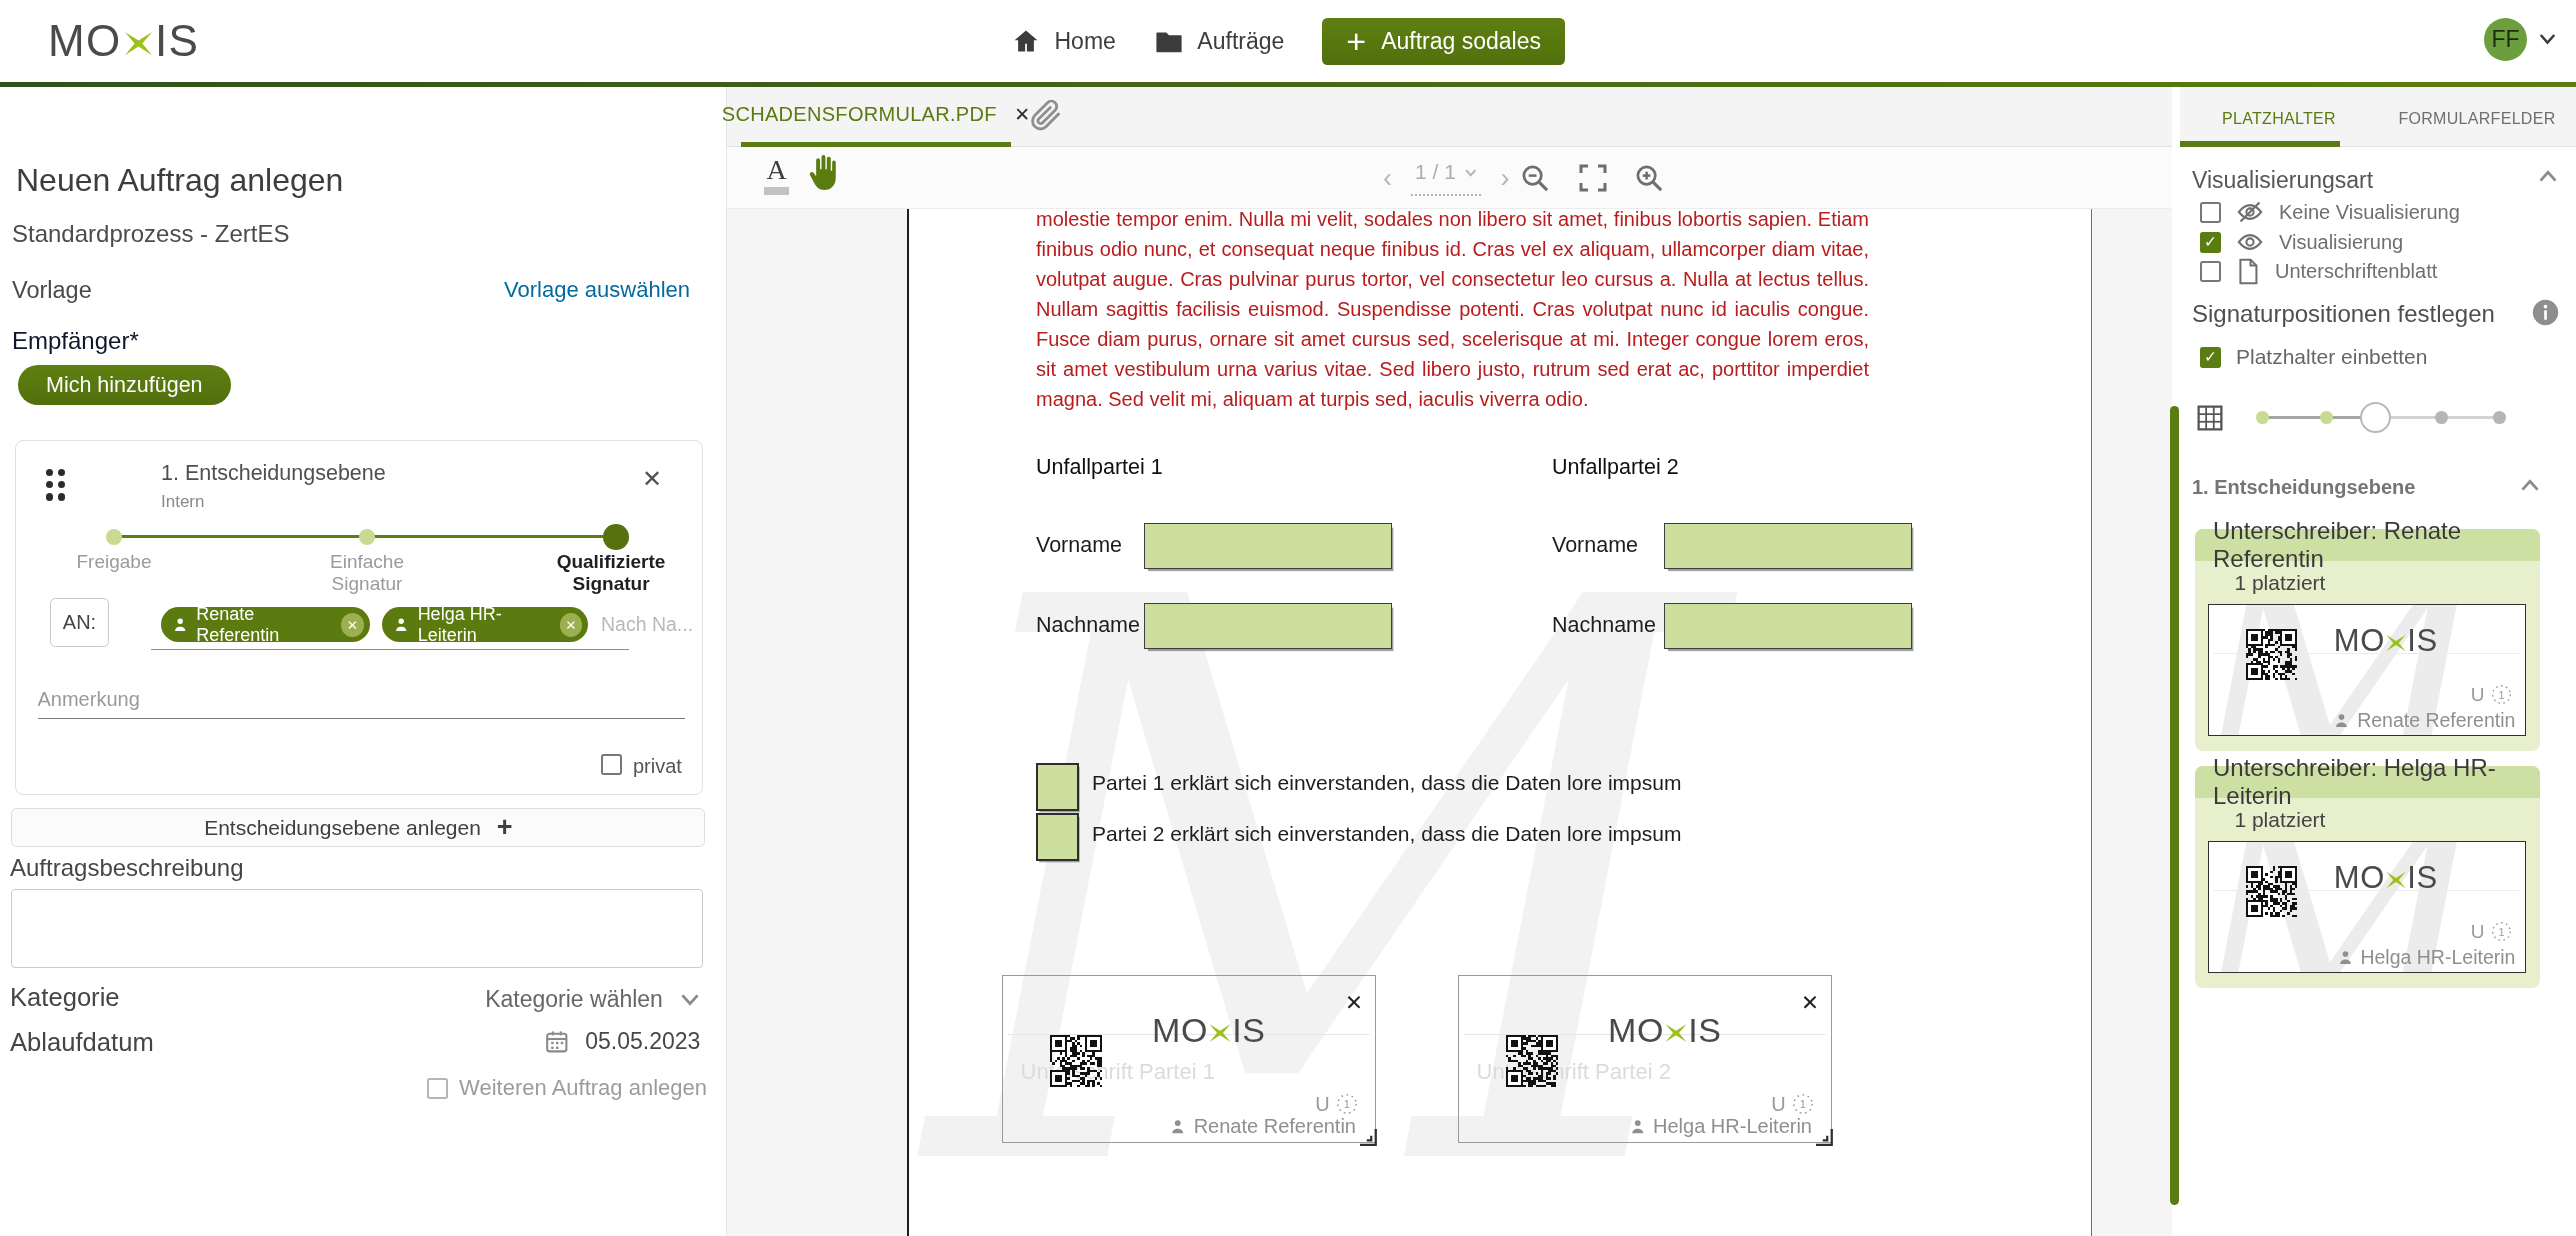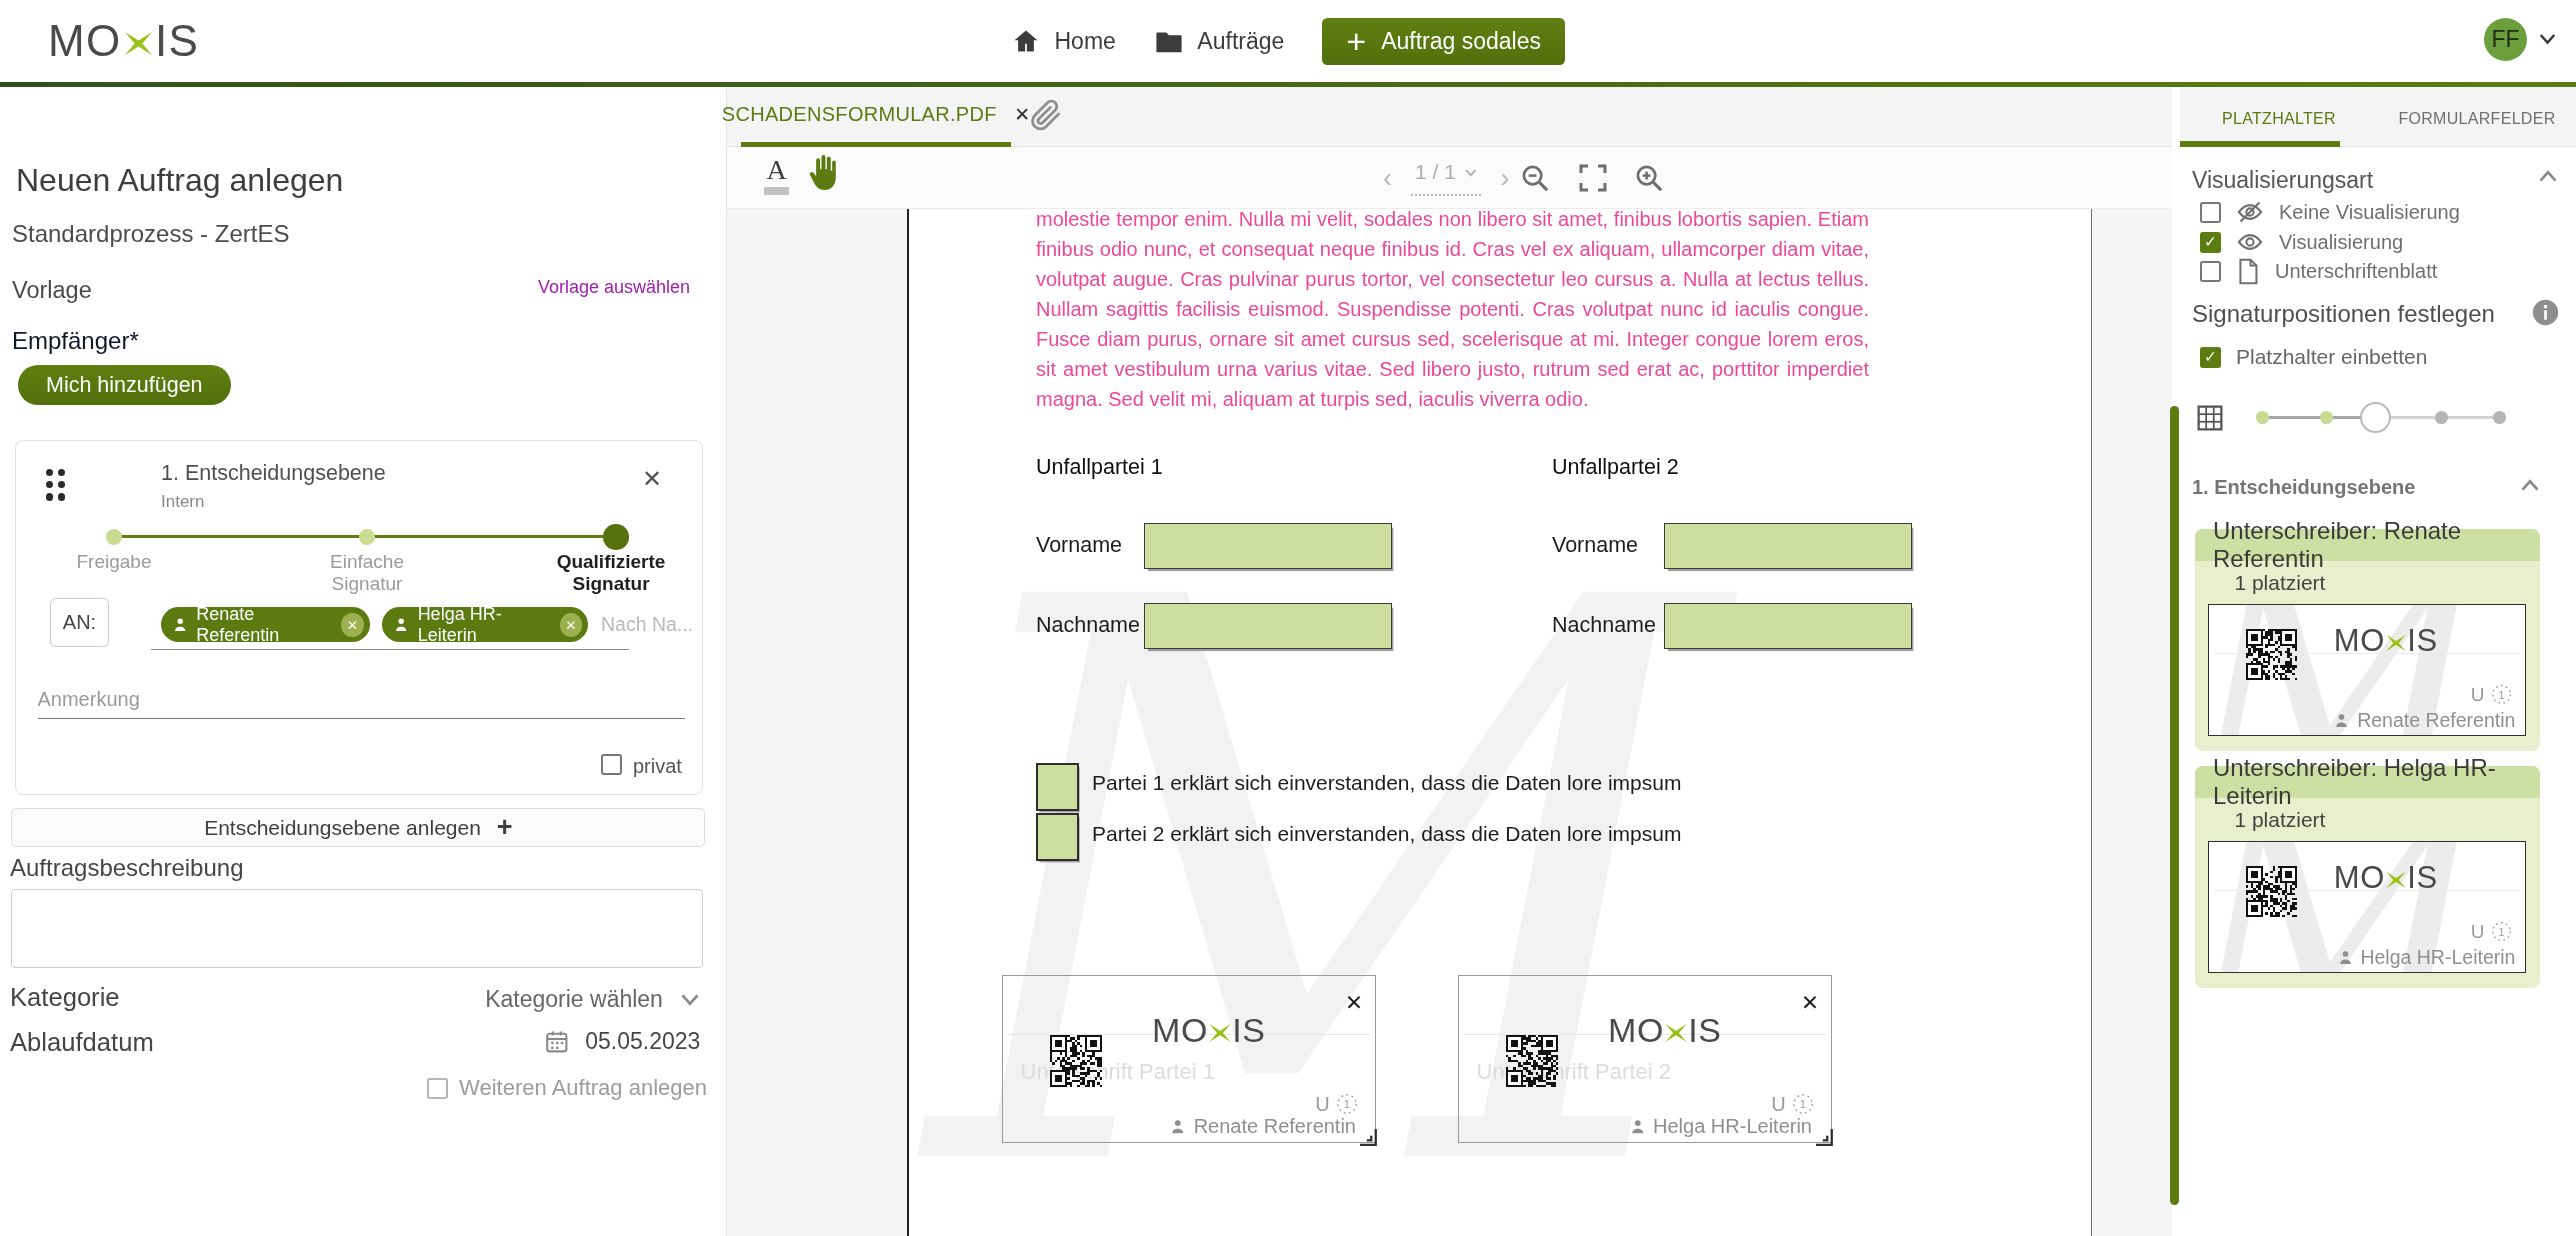--- a/index.html
+++ b/index.html
@@ -26,21 +26,21 @@
             background:#6b9e3c; color:#1f2a10; font-size:23px; display:flex;
             align-items:center; justify-content:center; cursor:pointer; }
   .avchev { position:absolute; left:2538px; top:32px; cursor:pointer; }
 
   
   .left { position:absolute; left:0; top:87px; width:727px; height:1150px;
           background:#fff; border-right:0.7px solid #e6e6e6; }
   .lp-title { position:absolute; left:16px; top:75px; font-size:32px; color:#3d3d3d; font-weight:400; }
   .lp-sub { position:absolute; left:12px; top:133px; font-size:24px; color:#4c4c4c; }
   .lp-vorlage { position:absolute; left:12px; top:190px; font-size:23.5px; color:#4a4a4a; }
-  .lp-vlink { position:absolute; right:36px; top:190px; font-size:18px; color:#a21caf; cursor:pointer;margin-left:35px; }
+  .lp-vlink { position:absolute; right:36px; top:190px; font-size:22px; color:#0369a1; cursor:pointer;margin-left:35px; }
   .lp-empf { position:absolute; left:12px; top:240px; font-size:24px; color:#0f172a; }
   .addme { position:absolute; left:18px; top:278px; height:40px; padding:0 28px; border-radius:23px;
            background:linear-gradient(180deg,#5f7f12,#51700c); color:#fff; font-size:21.5px;
            display:flex; align-items:center; cursor:pointer; }
 
   .card { position:absolute; left:15px; top:353px; width:688px; height:355px;
           background:#fff; border:1.3px solid #e0e0e0; border-radius:8px; }
   .dh { position:absolute; left:30px; top:28px; display:grid; grid-template-columns:repeat(2,7.4px);
         grid-auto-rows:7.4px; gap:4.7px; cursor:grab; }
   .dh span { background:#2b2b2b; border-radius:50%; }
@@ -126,21 +126,21 @@
   .zoomgrp { position:absolute; left:793px; top:0; height:62px; display:flex; align-items:center; gap:25.6px; }
   .zico { cursor:pointer; }
 
   .viewer { position:absolute; left:727px; top:209px; width:1445px; height:1028px;
             background:#f5f5f5; overflow:hidden; }
   .page { position:absolute; left:180px; top:0; width:1185px; height:1028px; background:#fff;
           border-left:2px solid #1f1f1f; border-right:1.3px solid #707070; overflow:hidden; }
   .pgwm { position:absolute; left:20px; top:377px; font-family:"DejaVu Serif",serif; font-style:italic;
           font-size:774px; line-height:605px; color:rgba(0,0,0,0.05); pointer-events:none; }
   .para { position:absolute; left:127px; top:-5.4px; width:833px; font-size:20px; line-height:30px;
-          text-align:justify; color:#ec4899; }
+          text-align:justify; color:#b91c1c; }
   .dochead { position:absolute; top:246px; font-size:21.5px; color:#0f0f0f; font-weight:500; }
   .doclab { position:absolute; font-size:21.5px; color:#1d1d1d; }
   .field { position:absolute; width:248px; height:46px; background:#ccdf9f; border:1.3px solid #3d3d3d;
            box-shadow:2.7px 3.4px 0 -1.3px rgba(80,80,80,0.55); cursor:text; }
   .ccb { position:absolute; left:127px; width:43px; height:48px; background:#ccdf9f;
          border:2px solid #2e2e2e; box-shadow:2px 2.7px 0 -1.3px rgba(80,80,80,0.5); cursor:pointer; }
   .ctext { position:absolute; left:183px; font-size:21px; color:#1d1d1d; }
 
   .sig { position:absolute; width:374px; height:168px; border:1.3px solid #9a9a9a; }
   .sig .line { position:absolute; left:5.4px; right:5.4px; top:58px; height:1.3px; background:#e6e6e6; }

